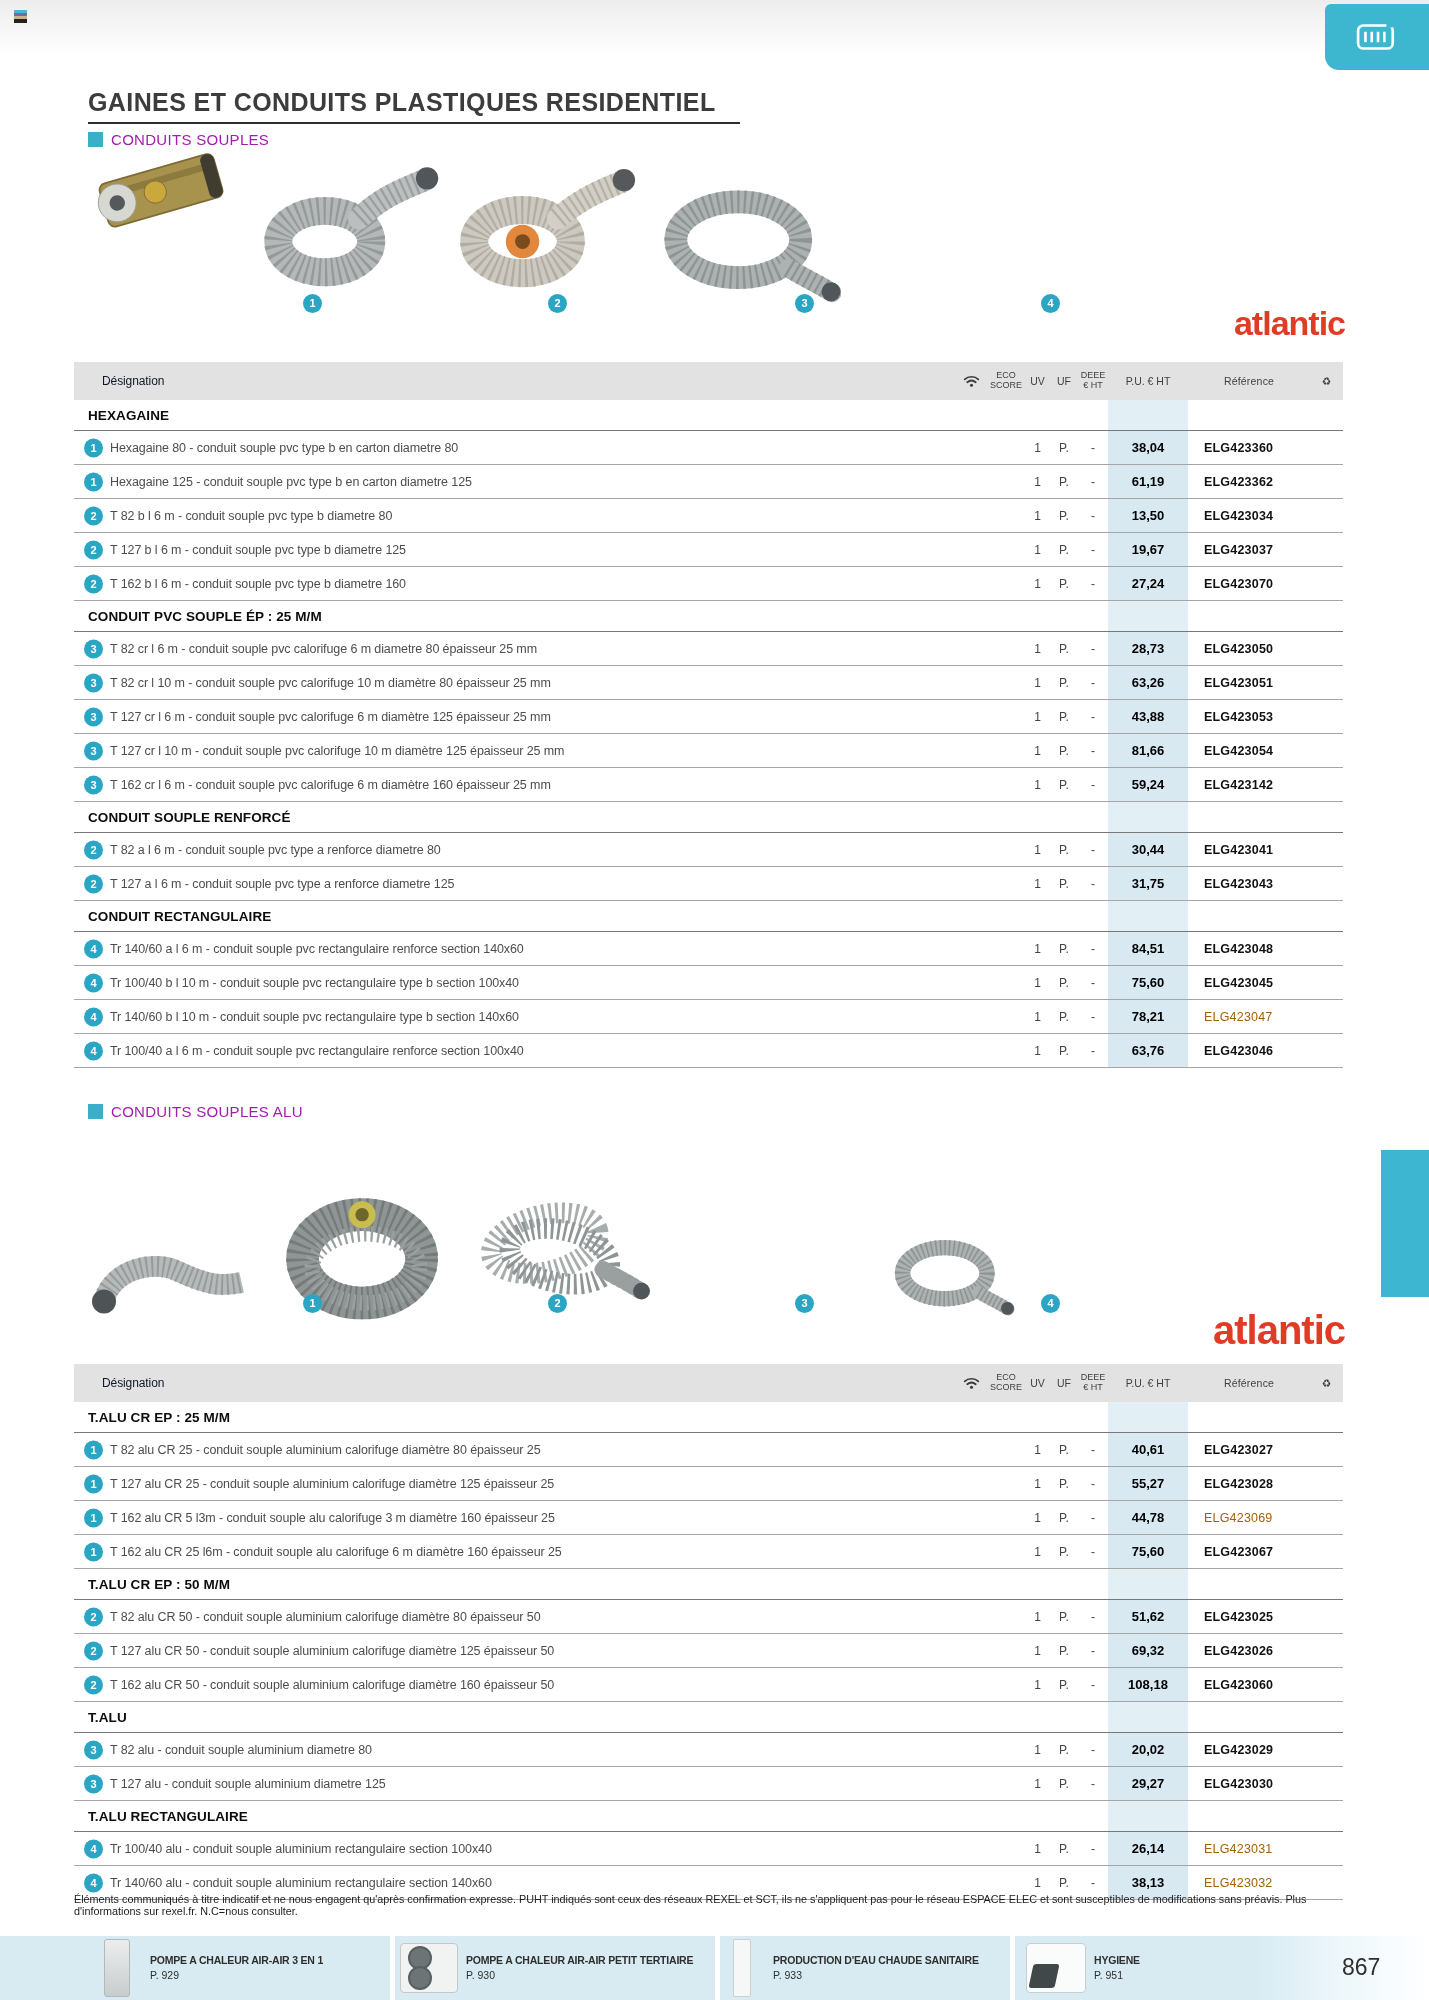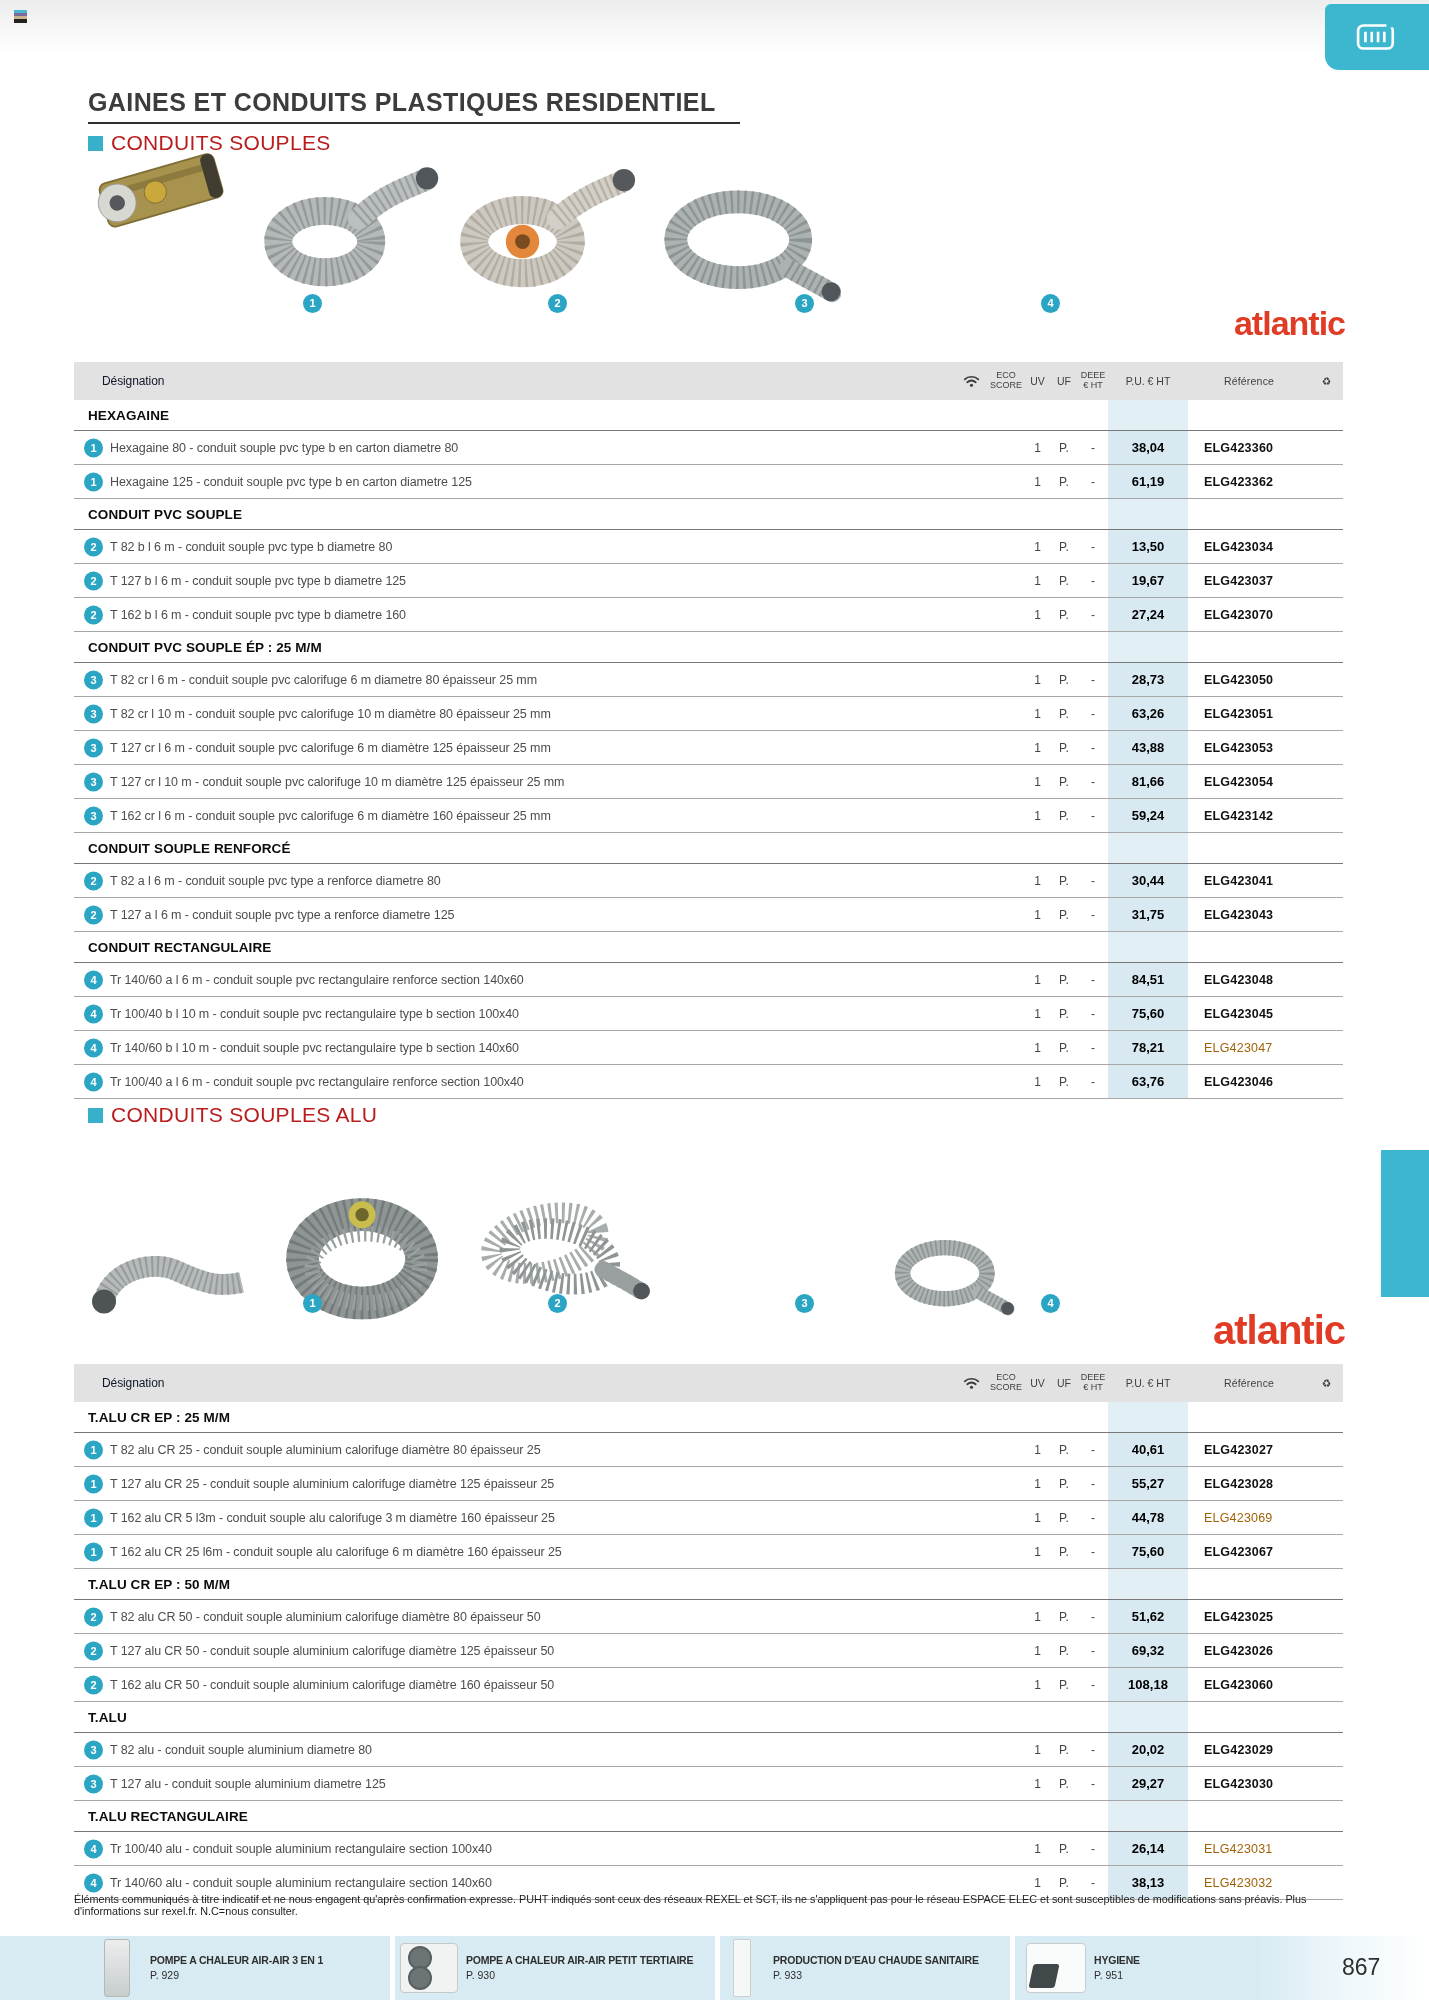--- a/index.html
+++ b/index.html
@@ -13,21 +13,21 @@
   .stripes .s1{background:#49b6d2;}
   .stripes .s2{background:#7a6a9a;}
   .stripes .s3{background:#c9b38a;}
   .stripes .s4{background:#24221f;height:4px;}
   
   .topbtn{position:absolute;right:0;top:4px;width:104px;height:66px;border:none;cursor:pointer;
           background:#3db7d0;border-radius:6px 0 0 14px;display:flex;align-items:center;justify-content:center;}
   .title{position:absolute;left:88px;top:88px;font-size:25px;font-weight:bold;color:#3c3c3c;letter-spacing:.4px;}
   .title-underline{position:absolute;left:88px;top:122px;width:652px;height:2px;background:#2e2e2e;}
   .sec-h{position:absolute;left:88px;display:flex;align-items:center;gap:8px;
-         font-size:21px;color:#b91c1c;letter-spacing:.3px;}
+         font-size:15px;color:#a21caf;letter-spacing:.3px;}
   .sec-h .sq{width:15px;height:15px;background:#38b0ca;display:inline-block;}
   .sec1{top:131px;}
   .sec2{top:1103px;}
   .brand{position:absolute;right:84px;font-weight:bold;color:#e03b24;letter-spacing:-1px;}
   .b1{top:304px;font-size:34px;}
   .b2{top:1308px;font-size:40px;}
   .sidetab{position:absolute;left:1381px;top:1150px;width:48px;height:147px;background:#3db6d2;}
   .fig{position:absolute;}
   .badge{position:absolute;width:19px;height:19px;border-radius:50%;background:#2aa6c4;color:#fff;
          font-size:11px;font-weight:bold;text-align:center;line-height:19px;}
@@ -248,31 +248,20 @@
         <div class="c c-des"><span class="badge" style="position: absolute; left: 10px; top: 50%; transform: translateY(-50%);">1</span>Hexagaine 125 - conduit souple pvc type b en carton diametre 125</div>
         <div class="c c-wifi"></div>
         <div class="c c-eco"></div>
         <div class="c c-uv">1</div>
         <div class="c c-uf">P.</div>
         <div class="c c-deee">-</div>
         <div class="c c-pu">61,19</div>
         <div class="c c-ref">ELG423362</div>
         <div class="c c-rec"></div>
       </div>
-      <div class="row cat">
-        <div class="c c-des">CONDUIT PVC SOUPLE</div>
-        <div class="c c-wifi"></div>
-        <div class="c c-eco"></div>
-        <div class="c c-uv"></div>
-        <div class="c c-uf"></div>
-        <div class="c c-deee"></div>
-        <div class="c c-pu"></div>
-        <div class="c c-ref"></div>
-        <div class="c c-rec"></div>
-      </div>
       <div class="row prod">
         <div class="c c-des"><span class="badge" style="position: absolute; left: 10px; top: 50%; transform: translateY(-50%);">2</span>T 82 b l 6 m - conduit souple pvc type b diametre 80</div>
         <div class="c c-wifi"></div>
         <div class="c c-eco"></div>
         <div class="c c-uv">1</div>
         <div class="c c-uf">P.</div>
         <div class="c c-deee">-</div>
         <div class="c c-pu">13,50</div>
         <div class="c c-ref">ELG423034</div>
         <div class="c c-rec"></div>

